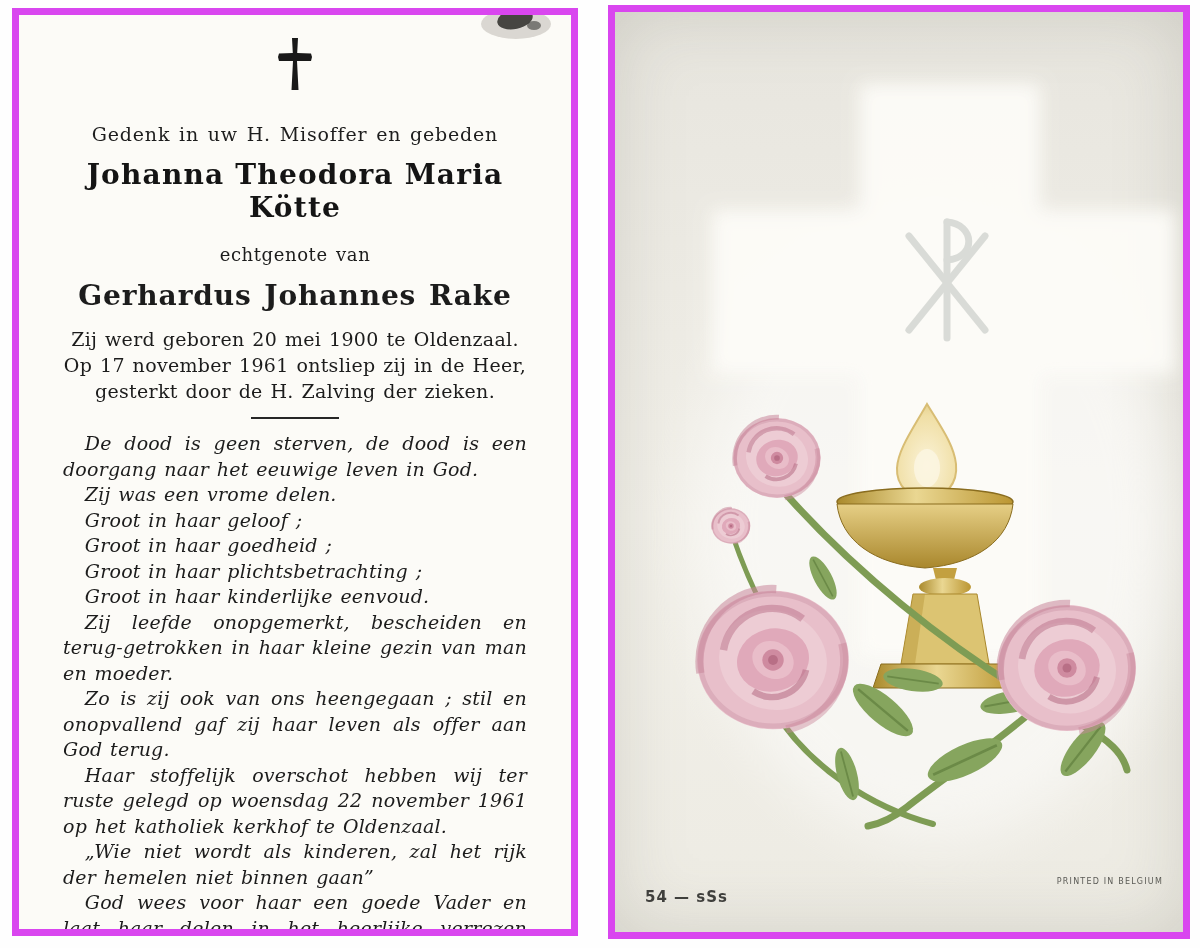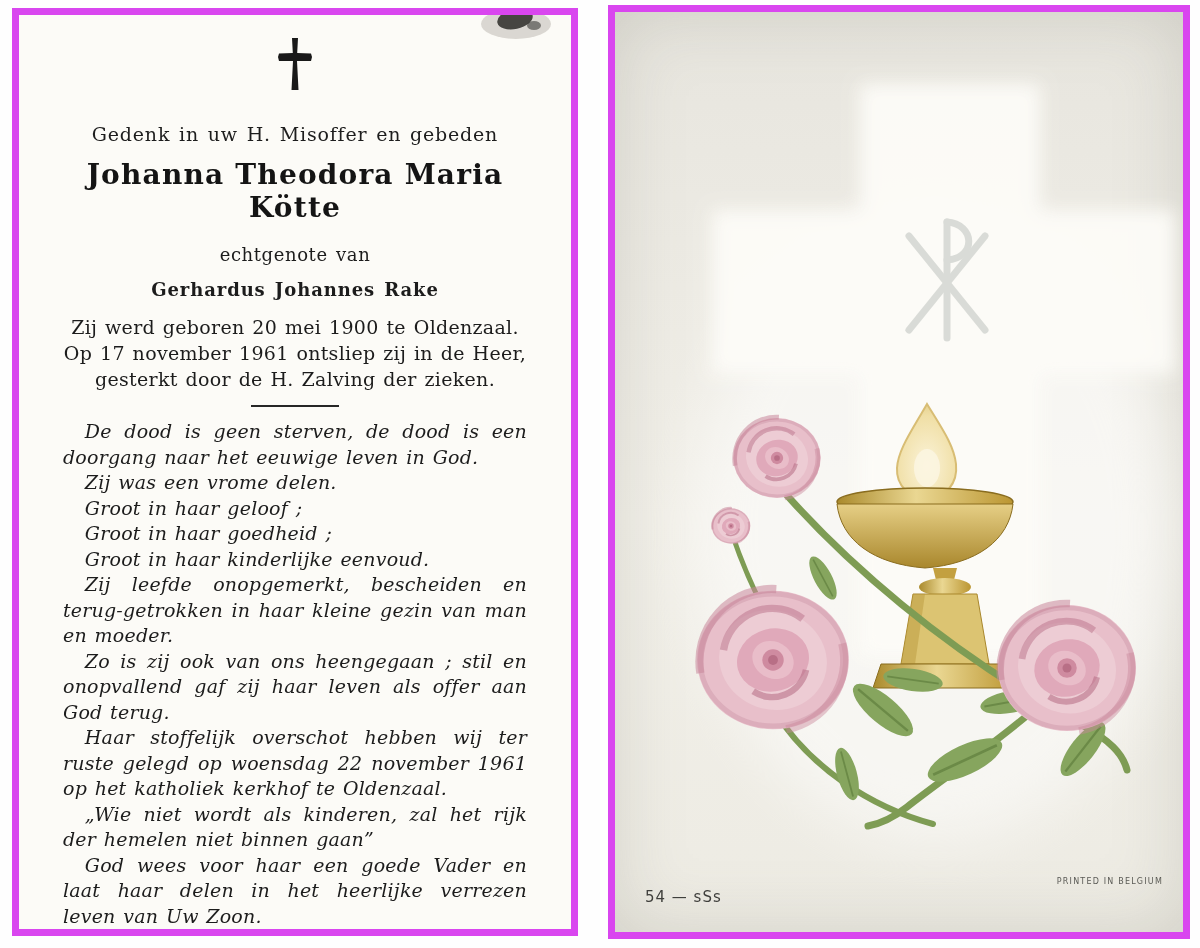--- a/index.html
+++ b/index.html
@@ -27,29 +27,29 @@
     overflow:hidden;
   }
   .smudge{position:absolute;border-radius:50%;}
   .s3{left:462px;top:-6px;width:70px;height:30px;background:#9a968c;opacity:.35;}
   .s1{left:478px;top:-6px;width:36px;height:20px;background:#2b2b28;transform:rotate(-12deg);opacity:.85;}
   .s2{left:508px;top:6px;width:14px;height:9px;background:#2b2b28;opacity:.55;}
   .cross-wrap{text-align:center;line-height:0;}
   .intro{margin-top:30px;text-align:center;font-size:19px;letter-spacing:.8px;word-spacing:2px;color:#1d1d1d;}
   .name{margin:13px 0 0;text-align:center;font-size:28px;font-weight:700;letter-spacing:1.2px;color:#141414;}
   .relation{margin-top:20px;text-align:center;font-size:18px;letter-spacing:.6px;word-spacing:2px;}
-  .spouse{margin:14px 0 0;text-align:center;font-size:18px;font-weight:700;letter-spacing:.9px;word-spacing:2px;}
+  .spouse{margin:14px 0 0;text-align:center;font-size:28px;font-weight:700;letter-spacing:.9px;word-spacing:2px;}
   .dates{margin-top:14px;text-align:center;font-size:19px;line-height:26px;letter-spacing:.3px;word-spacing:1.5px;}
   .divider{width:88px;border:none;border-top:2px solid #262626;margin:13px auto 0;}
   .bodytext{margin-top:12px;font-size:19px;line-height:25.5px;text-align:justify;letter-spacing:.2px;word-spacing:1.5px;}
   .bodytext p{margin:0;text-indent:1.15em;font-style:italic;}
   .illus{position:absolute;left:0;top:0;width:576px;height:928px;}
   .print-code{
     position:absolute;left:30px;bottom:26px;
-    font-family:"DejaVu Sans", sans-serif;font-size:15px;color:#3f3f3c;letter-spacing:1px;
+    font-family:"DejaVu Sans", sans-serif;font-size:15px;color:#3f3f3c;letter-spacing:1px;font-weight:bold;
   }
   .printer-mark{
     position:absolute;right:20px;bottom:46px;
     font-family:"DejaVu Sans", sans-serif;font-size:8px;color:#5a5a55;letter-spacing:1.2px;
   }
 </style>
 </head>
 <body>
 
 <div class="page">
@@ -70,20 +70,21 @@
     <div class="relation">echtgenote van</div>
     <h2 class="spouse">Gerhardus Johannes Rake</h2>
     <div class="dates">Zij werd geboren 20 mei 1900 te Oldenzaal. Op 17 november 1961 ontsliep zij in de Heer, gesterkt door de H. Zalving der zieken.</div>
     <hr class="divider">
 
     <div class="bodytext">
       <p>De dood is geen sterven, de dood is een doorgang naar het eeuwige leven in God.</p>
       <p>Zij was een vrome delen.</p>
       <p>Groot in haar geloof ;</p>
       <p>Groot in haar goedheid ;</p>
+      <p>Groot in haar plichtsbetrachting ;</p>
       <p>Groot in haar kinderlijke eenvoud.</p>
       <p>Zij leefde onopgemerkt, bescheiden en terug-getrokken in haar kleine gezin van man en moeder.</p>
       <p>Zo is zij ook van ons heengegaan ; stil en onopvallend gaf zij haar leven als offer aan God terug.</p>
       <p>Haar stoffelijk overschot hebben wij ter ruste gelegd op woensdag 22 november 1961 op het katholiek kerkhof te Oldenzaal.</p>
       <p>„Wie niet wordt als kinderen, zal het rijk der hemelen niet binnen gaan”</p>
       <p>God wees voor haar een goede Vader en laat haar delen in het heerlijke verrezen leven van Uw Zoon.</p>
     </div>
   </div>
 
   <div class="card card-right">

